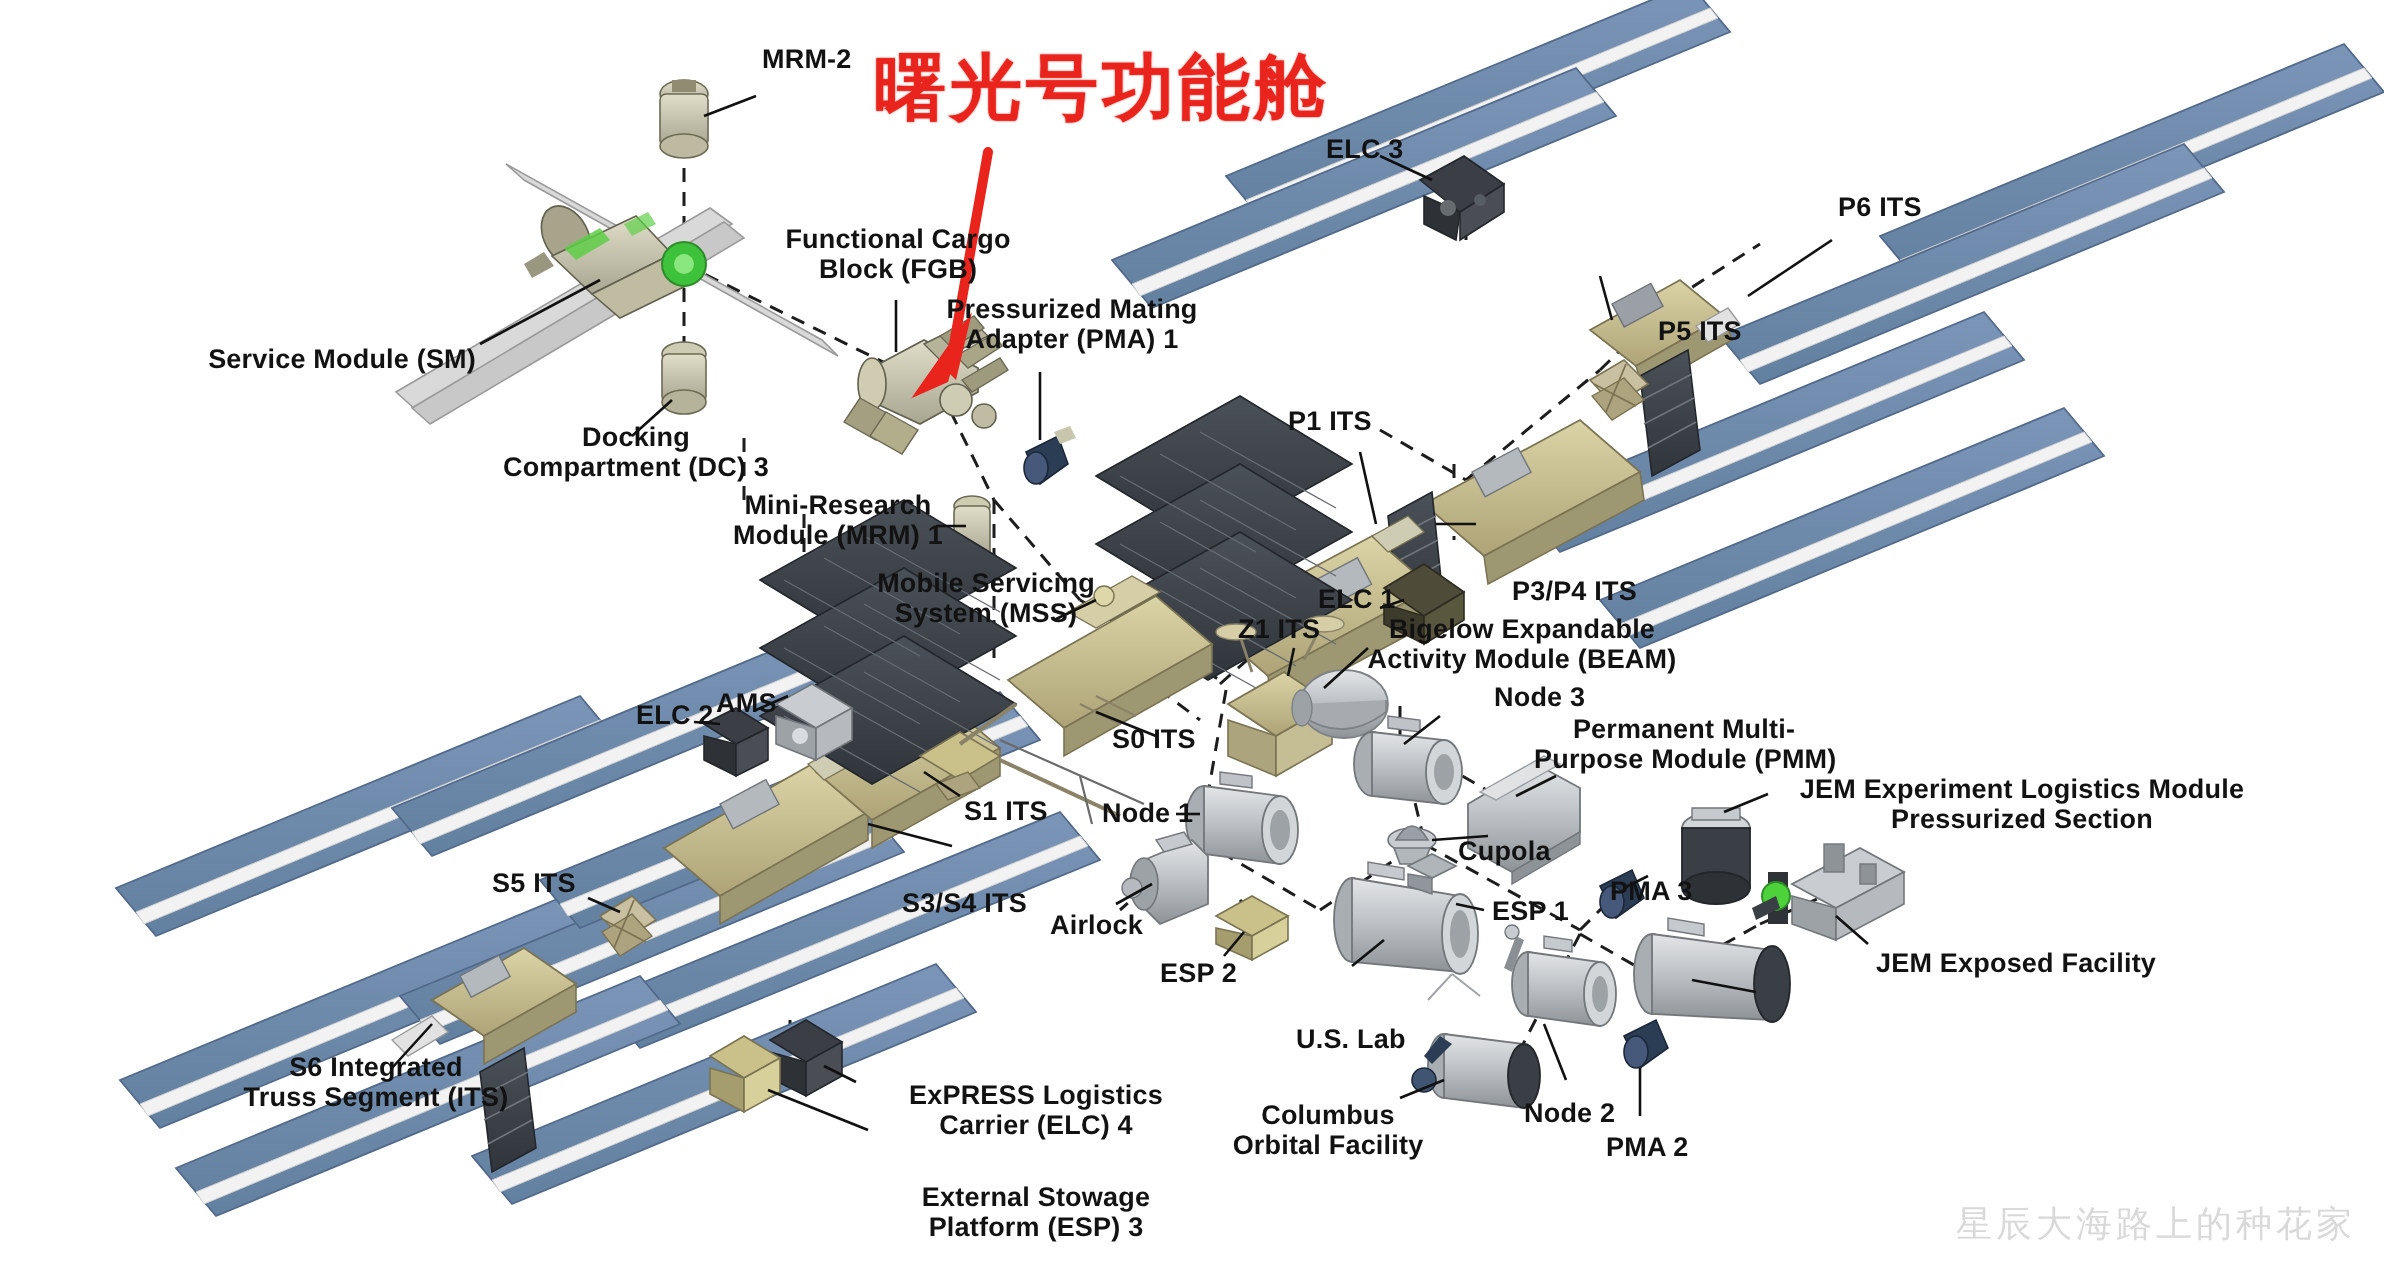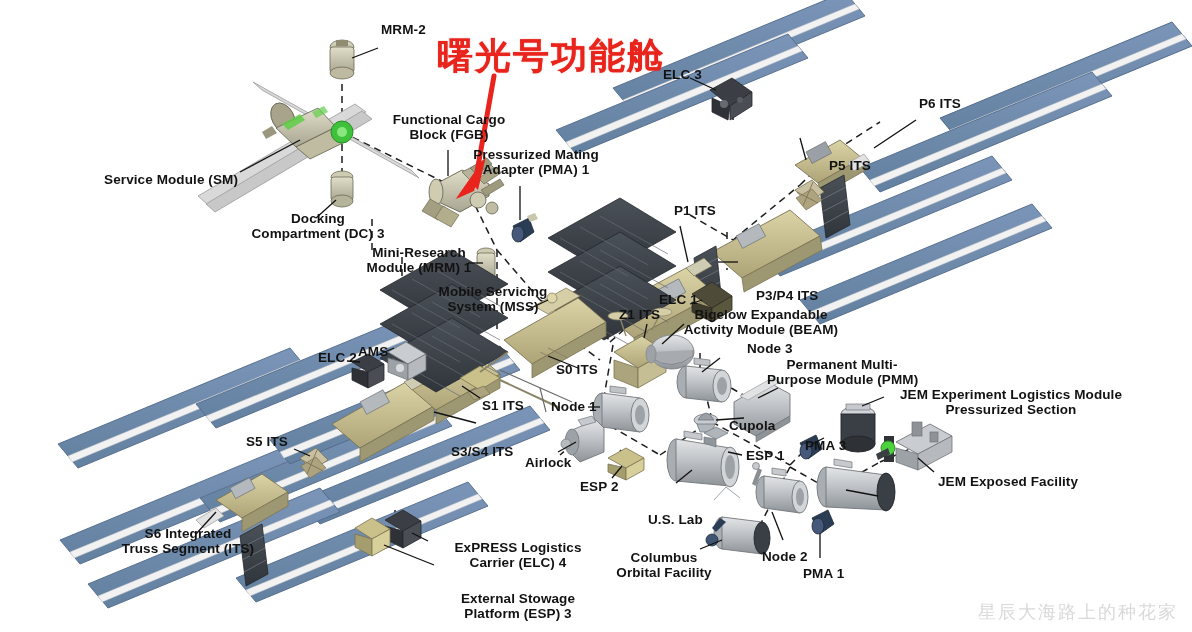--- a/index.html
+++ b/index.html
@@ -34,21 +34,20 @@
   #cn-title{
     position:absolute;
     left:437px;top:20px;
     font-family:"DejaVu Sans","Liberation Sans",sans-serif;
     font-size:36px;
     font-weight:700;
     color:#E8241C;
     letter-spacing:2px;
     white-space:pre;
     text-shadow:0 0 1px #E8241C;
-    margin-top:12px;
   }
   
   #watermark{
     position:absolute;
     right:14px;bottom:8px;
     font-family:Liberation Mono, monospace;
     font-size:18px;
     color:#d9d9d9;
     letter-spacing:2px;
     white-space:pre;
@@ -590,42 +589,42 @@
 Block (FGB)</div>
   <div class="lbl c" style="left:461px;top:147px;width:150px;">Pressurized Mating
 Adapter (PMA) 1</div>
   <div class="lbl c" style="left:364px;top:245px;width:110px;">Mini-Research
 Module (MRM) 1</div>
   <div class="lbl c" style="left:433px;top:284px;width:120px;">Mobile Servicing
 System (MSS)</div>
   <div class="lbl l" style="left:663px;top:67px;">ELC 3</div>
   <div class="lbl l" style="left:829px;top:133px;margin-top:25px;">P5 ITS</div>
   <div class="lbl l" style="left:919px;top:96px;">P6 ITS</div>
-  <div class="lbl l" style="left:674px;top:203px;">P1 ITS</div>
+  <div class="lbl l" style="left:644px;top:203px;">P1 ITS</div>
   <div class="lbl l" style="left:756px;top:288px;">P3/P4 ITS</div>
   <div class="lbl l" style="left:659px;top:292px;">ELC 1</div>
   <div class="lbl c" style="left:676px;top:307px;width:170px;">Bigelow Expandable
 Activity Module (BEAM)</div>
   <div class="lbl l" style="left:723px;top:341px;margin-left:24px;">Node 3</div>
   <div class="lbl c" style="left:767px;top:357px;width:150px;">Permanent Multi-
 Purpose Module (PMM)</div>
   <div class="lbl l" style="left:619px;top:307px;">Z1 ITS</div>
   <div class="lbl l" style="left:556px;top:362px;">S0 ITS</div>
   <div class="lbl l" style="left:729px;top:418px;">Cupola</div>
   <div class="lbl l" style="left:551px;top:399px;">Node 1</div>
   <div class="lbl l" style="left:525px;top:455px;">Airlock</div>
   <div class="lbl l" style="left:580px;top:479px;">ESP 2</div>
   <div class="lbl l" style="left:746px;top:448px;">ESP 1</div>
   <div class="lbl l" style="left:648px;top:484px;margin-top:28px;">U.S. Lab</div>
   <div class="lbl l" style="left:805px;top:438px;">PMA 3</div>
   <div class="lbl c" style="left:886px;top:387px;width:250px;">JEM Experiment Logistics Module
 Pressurized Section</div>
   <div class="lbl l" style="left:938px;top:474px;">JEM Exposed Facility</div>
   <div class="lbl l" style="left:762px;top:549px;">Node 2</div>
-  <div class="lbl l" style="left:803px;top:566px;">PMA 1</div>
+  <div class="lbl l" style="left:803px;top:566px;">PMA 2</div>
   <div class="lbl c" style="left:604px;top:550px;width:120px;">Columbus
 Orbital Facility</div>
   <div class="lbl l" style="left:318px;top:350px;">ELC 2</div>
   <div class="lbl l" style="left:358px;top:344px;">AMS</div>
   <div class="lbl l" style="left:482px;top:398px;">S1 ITS</div>
   <div class="lbl l" style="left:451px;top:444px;">S3/S4 ITS</div>
   <div class="lbl l" style="left:246px;top:434px;">S5 ITS</div>
   <div class="lbl c" style="left:88px;top:526px;width:200px;">S6 Integrated
 Truss Segment (ITS)</div>
   <div class="lbl c" style="left:423px;top:540px;width:190px;">ExPRESS Logistics

